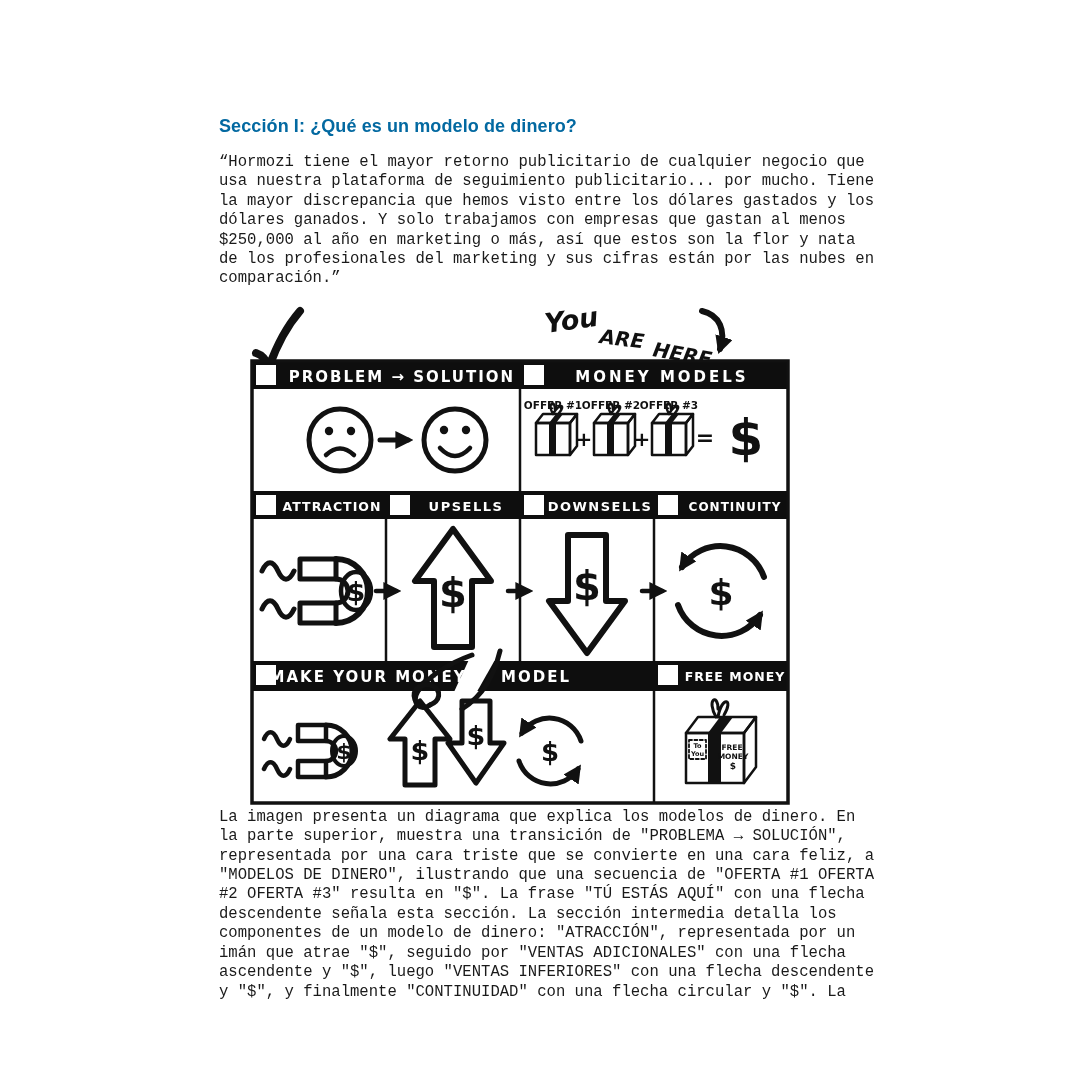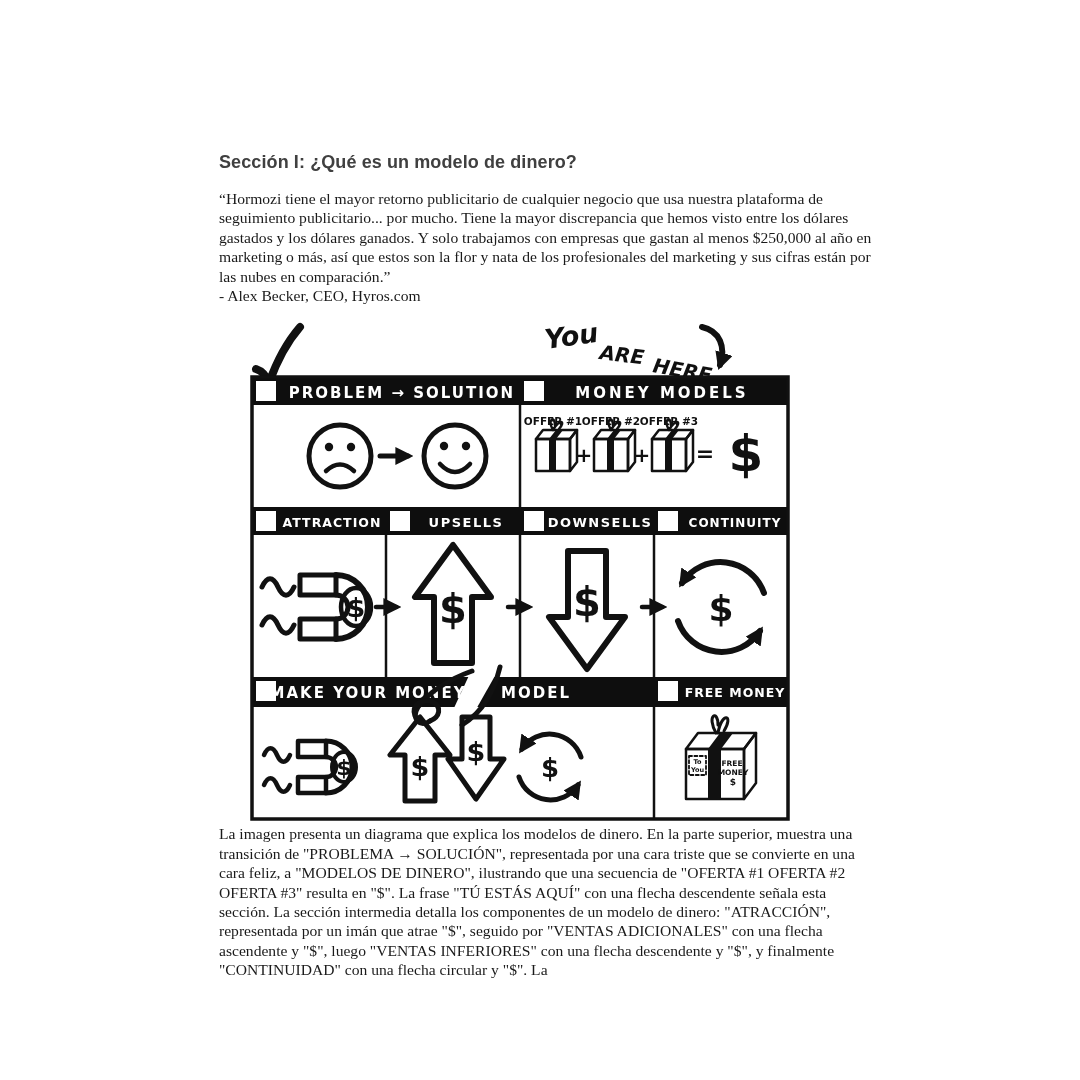--- a/index.html
+++ b/index.html
@@ -9,40 +9,39 @@
   }
   .content{
     position:absolute;left:219px;top:116px;width:658px;
   }
   .page-title{
     font-family:"Liberation Sans", sans-serif;
     font-weight:bold;font-size:18px;letter-spacing:.1px;
     color:#4a77c0;margin:0 0 16px 0;
   }
   .quote p, .description p{
-    font-size:15.6px;line-height:19.4px;margin:0;
+    font-size:15.6px;line-height:19.4px;margin:0;font-family:Liberation Mono, monospace;
   }
   .attribution{font-size:15.6px;line-height:19.4px;}
   .diagram-wrap{margin:14px 0 0 31px;width:540px;height:505px;}
   svg text{font-family:"DejaVu Sans", sans-serif;}
   .hdr{fill:#ffffff;font-weight:bold;}
   .hand{fill:#101010;font-weight:bold;}
   .ink{stroke:#111111;fill:none;stroke-linecap:round;stroke-linejoin:round;}
   .description{}
 </style>
 </head>
 <body>
 
 <div class="content">
 
-  <h1 class="page-title" style="color: #404040; margin-top: 36px;">Sección I: ¿Qué es un modelo de dinero?</h1>
+  <h1 class="page-title" style="color: #0369a1;">Sección I: ¿Qué es un modelo de dinero?</h1>
 
   <div class="quote">
     <p>“Hormozi tiene el mayor retorno publicitario de cualquier negocio que usa nuestra plataforma de seguimiento publicitario... por mucho. Tiene la mayor discrepancia que hemos visto entre los dólares gastados y los dólares ganados. Y solo trabajamos con empresas que gastan al menos $250,000 al año en marketing o más, así que estos son la flor y nata de los profesionales del marketing y sus cifras están por las nubes en comparación.”</p>
-    <div class="attribution">- Alex Becker, CEO, Hyros.com</div>
   </div>
 
   <div class="diagram-wrap">
     <svg viewBox="0 0 540 505" width="540" height="505">
       <defs>
         <marker id="ah" markerUnits="userSpaceOnUse" markerWidth="18" markerHeight="18" viewBox="0 0 10 10" refX="7" refY="5" orient="auto">
           <path d="M0,0 L10,5 L0,10 z" fill="#111111"></path>
         </marker>
       </defs>
 

